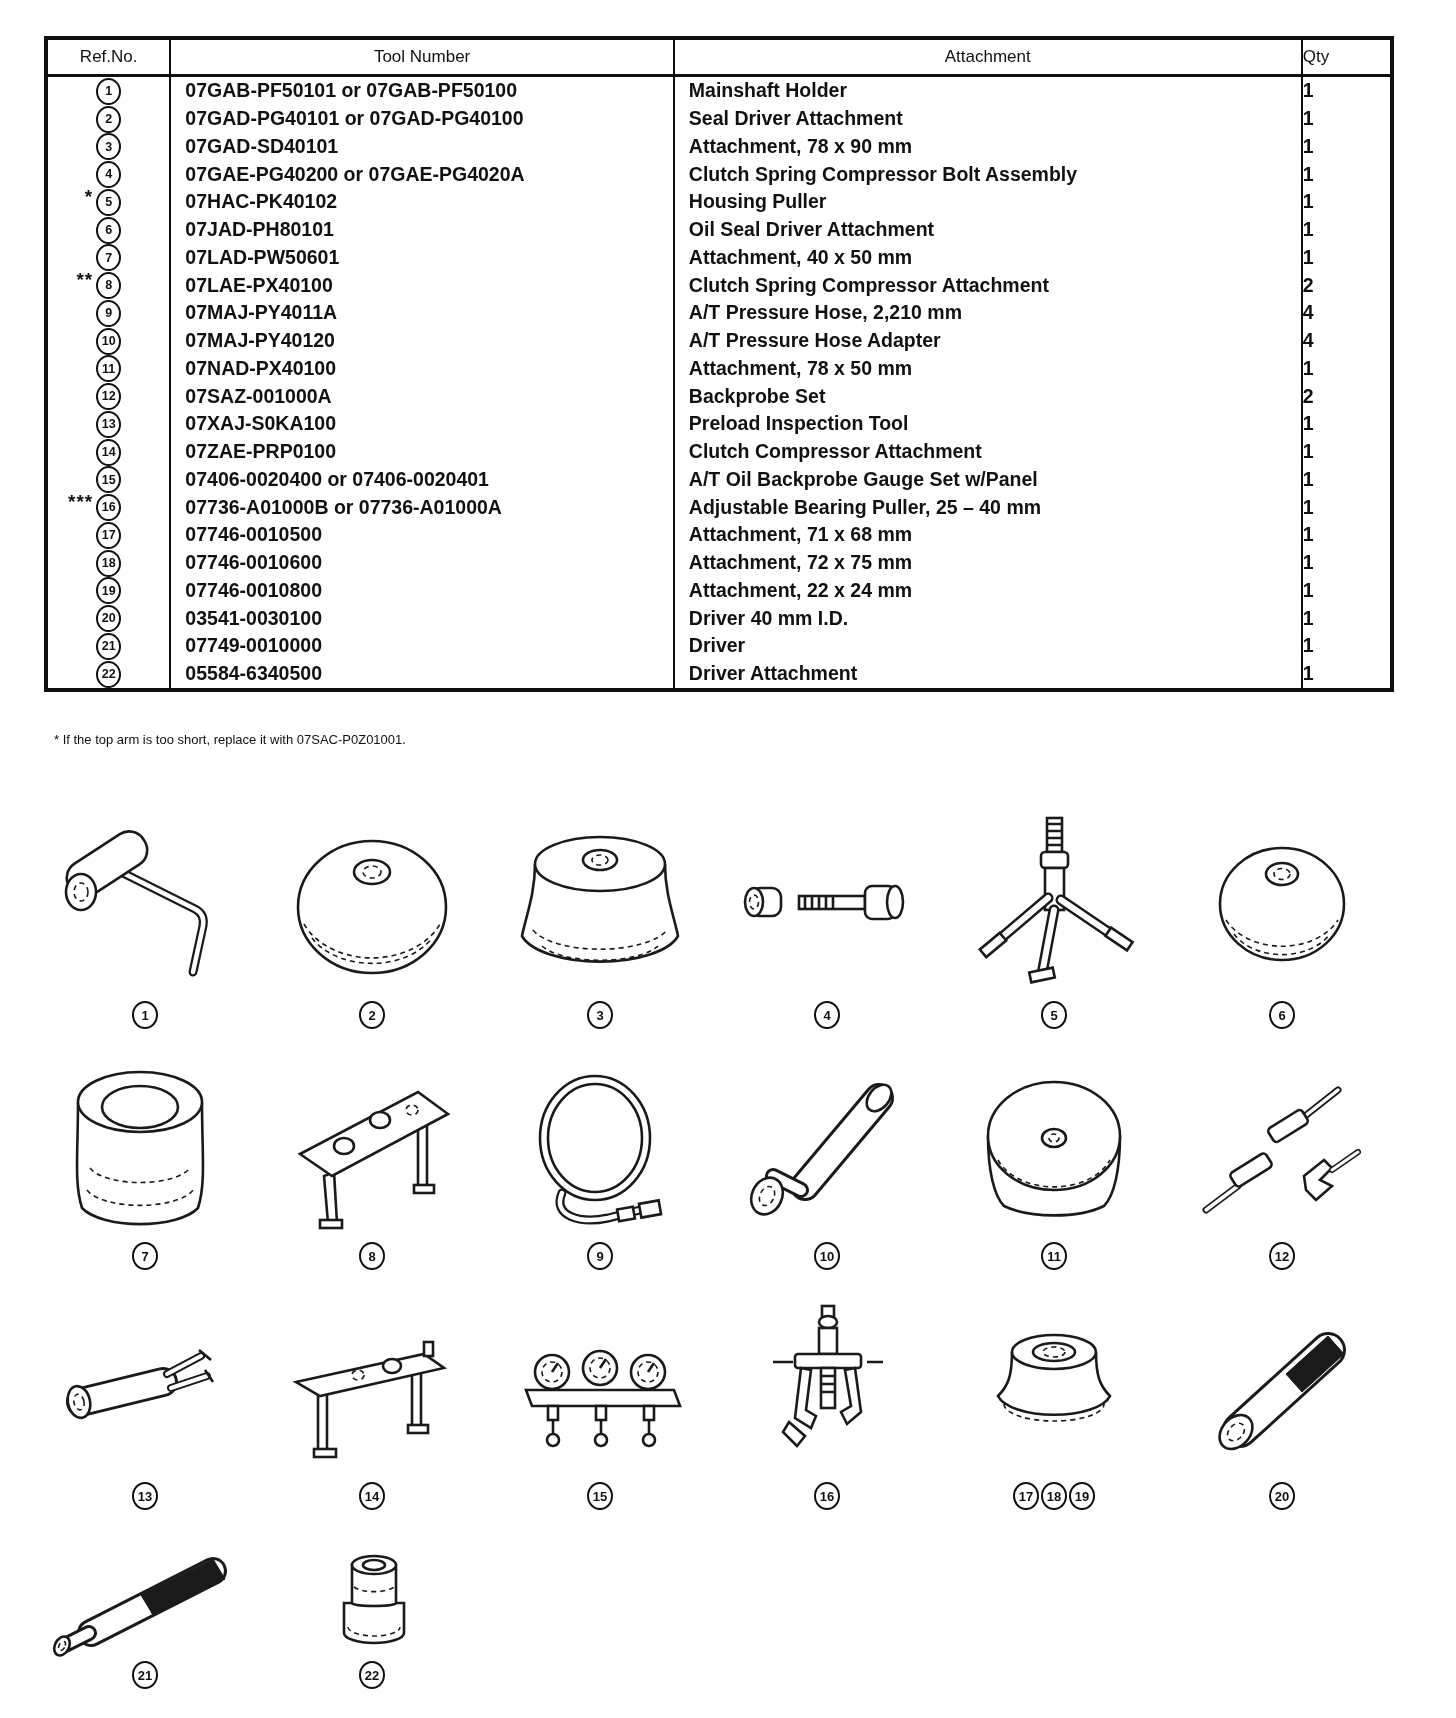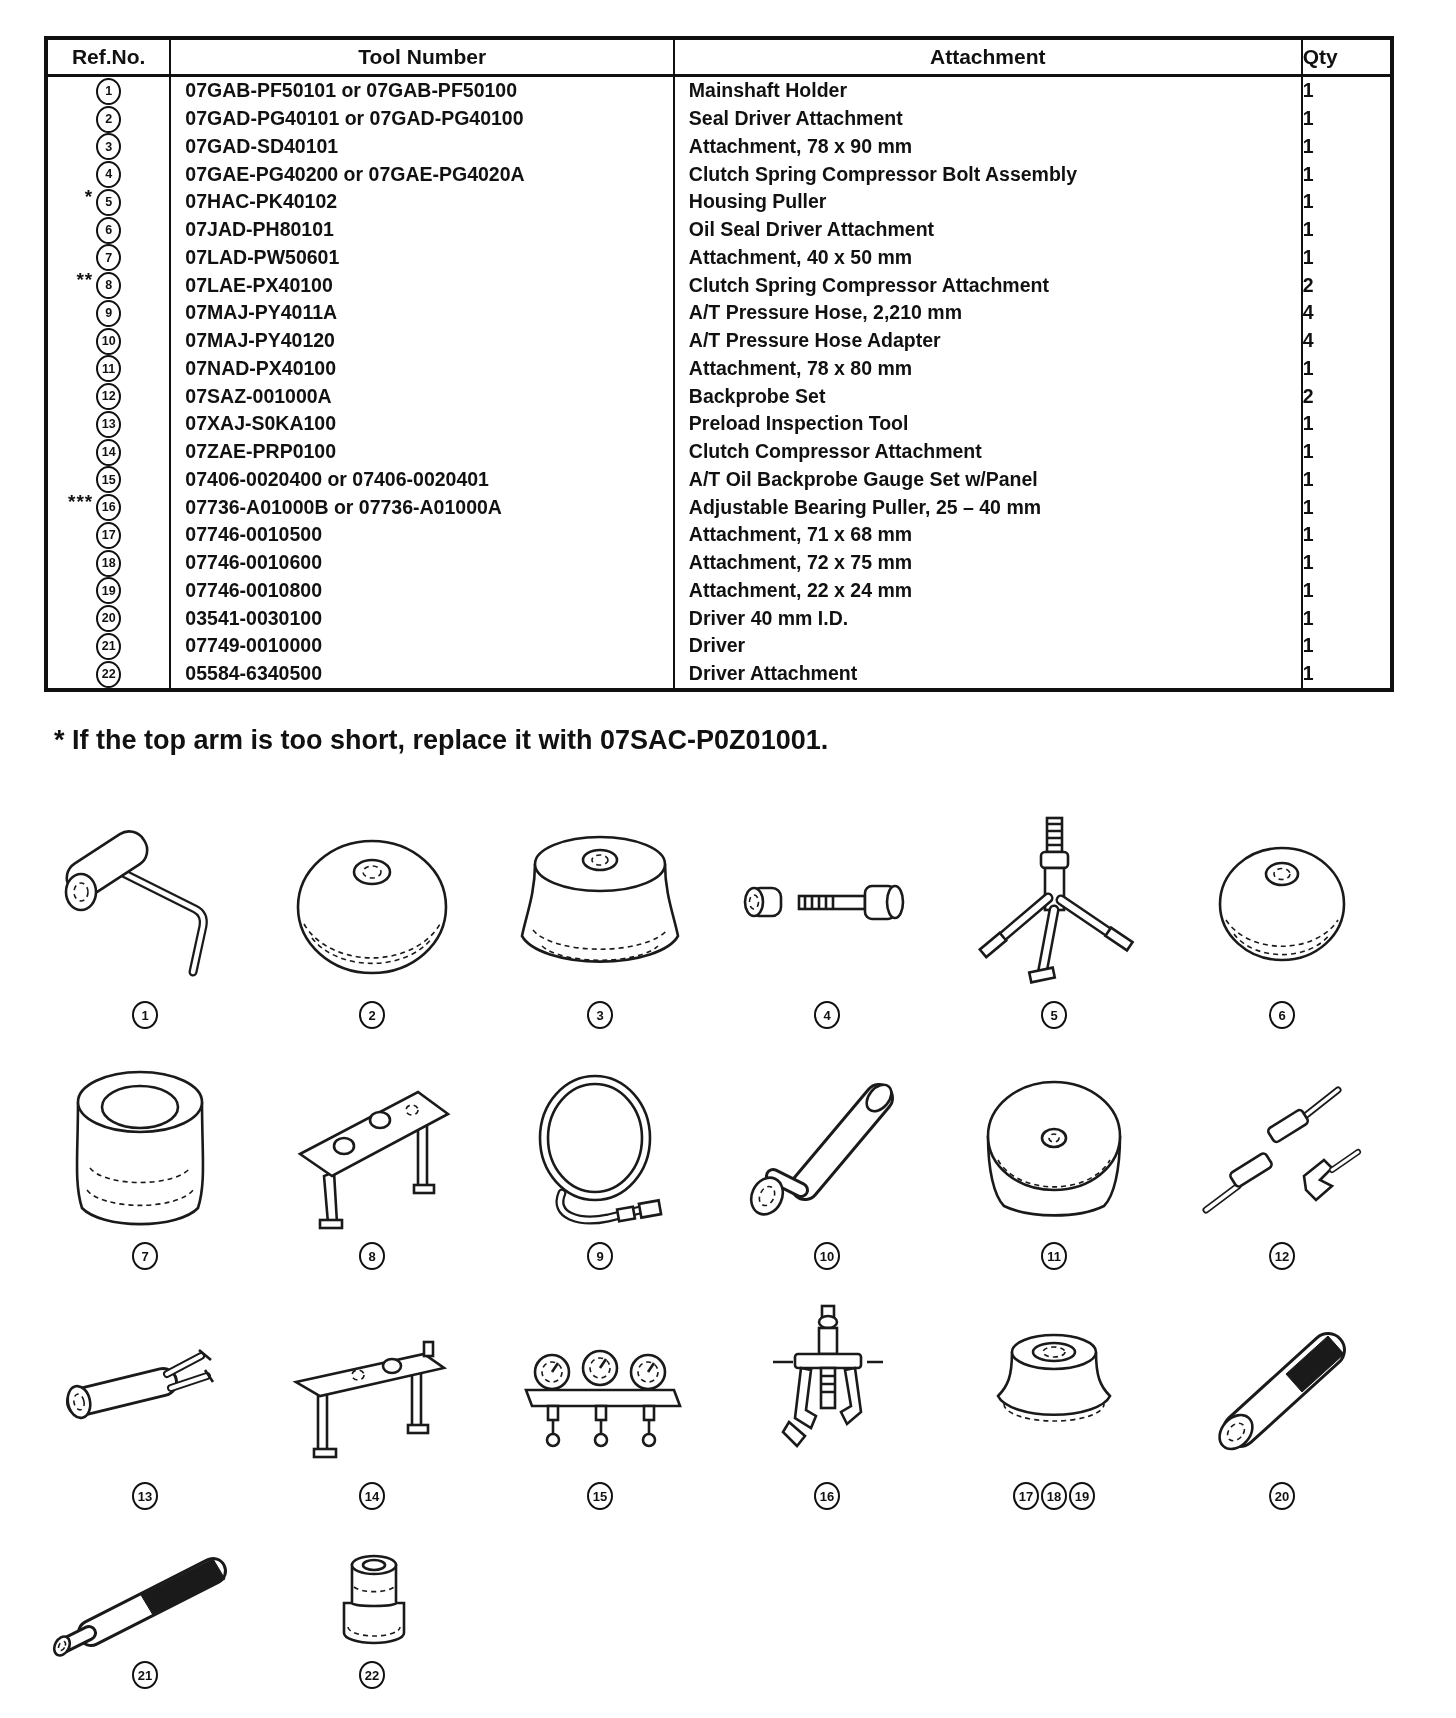--- a/index.html
+++ b/index.html
@@ -3,36 +3,36 @@
 <meta charset="utf-8">
 <style>
   html,body{margin:0;padding:0;background:#fff;}
   body{width:1456px;height:1718px;position:relative;font-family:"Liberation Sans",sans-serif;color:#111;}
   .page{position:absolute;inset:0;background:#fff;}
 
   
   .tools-table{position:absolute;left:44px;top:36px;width:1350px;border-collapse:collapse;table-layout:fixed;}
   .tools-table,.tools-table th,.tools-table td{border:0;}
   .tools-table{border:4px solid #101010;}
-  .tools-table th{border-bottom:3px solid #101010;font-weight:bold;font-size:21px;height:34px;text-align:center;padding:0;}
+  .tools-table th{border-bottom:3px solid #101010;font-weight:normal;font-size:17px;height:34px;text-align:center;padding:0;}
   .tools-table td{font-weight:bold;font-size:19.5px;height:27px;padding:0 0 0 14px;vertical-align:middle;white-space:nowrap;overflow:visible;}
   .col-ref{width:124px;}
   .col-tool{width:502px;}
   .col-desc{width:626px;}
   .col-qty{width:90px;}
   .bl{border-left:2.5px solid #101010 !important;}
   td.c-ref{text-align:center;padding:0;}
   td.c-qty,th.h-qty{text-align:left;padding:0;}
   .refwrap{position:relative;display:inline-block;}
   .fnmark{position:absolute;right:calc(100% + 3px);top:-2px;font-size:19px;letter-spacing:1px;}
   .circ{display:inline-flex;align-items:center;justify-content:center;width:21px;height:23px;border:2px solid #101010;border-radius:50%;font-size:12.5px;font-weight:bold;line-height:1;background:#fff;}
 
   
   .footnotes{position:absolute;left:54px;top:726px;width:1100px;}
-  .footnote{font-weight:bold;font-size:27px;line-height:28px;white-space:nowrap;}
+  .footnote{font-weight:normal;font-size:13px;line-height:28px;white-space:nowrap;}
 
   
   .fig{position:absolute;width:200px;display:flex;flex-direction:column;align-items:center;}
   .fig svg{display:block;}
   .fig-label{margin-top:4px;display:flex;gap:2px;align-items:center;justify-content:center;}
   .fig-circ{display:inline-flex;align-items:center;justify-content:center;width:22px;height:24px;border:2px solid #101010;border-radius:50%;font-size:13px;font-weight:bold;background:#fff;}
   
   .ln{fill:#fff;stroke:#1a1a1a;stroke-width:2.6;}
   .lnn{fill:none;stroke:#1a1a1a;stroke-width:2.6;}
   .ln-d{fill:none;stroke:#1a1a1a;stroke-width:1.6;stroke-dasharray:5 4;}
@@ -139,21 +139,21 @@
       </td>
       <td class="bl">07MAJ-PY40120</td>
       <td class="bl">A/T Pressure Hose Adapter</td>
       <td class="bl c-qty">4</td>
     </tr>
         <tr>
       <td class="c-ref">
         <span class="refwrap"><span class="fnmark"></span><span class="circ">11</span></span>
       </td>
       <td class="bl">07NAD-PX40100</td>
-      <td class="bl">Attachment, 78 x 80 mm</td>
+      <td class="bl">Attachment, 78 x 50 mm</td>
       <td class="bl c-qty">1</td>
     </tr>
         <tr>
       <td class="c-ref">
         <span class="refwrap"><span class="fnmark"></span><span class="circ">12</span></span>
       </td>
       <td class="bl">07SAZ-001000A</td>
       <td class="bl">Backprobe Set</td>
       <td class="bl c-qty">2</td>
     </tr>

